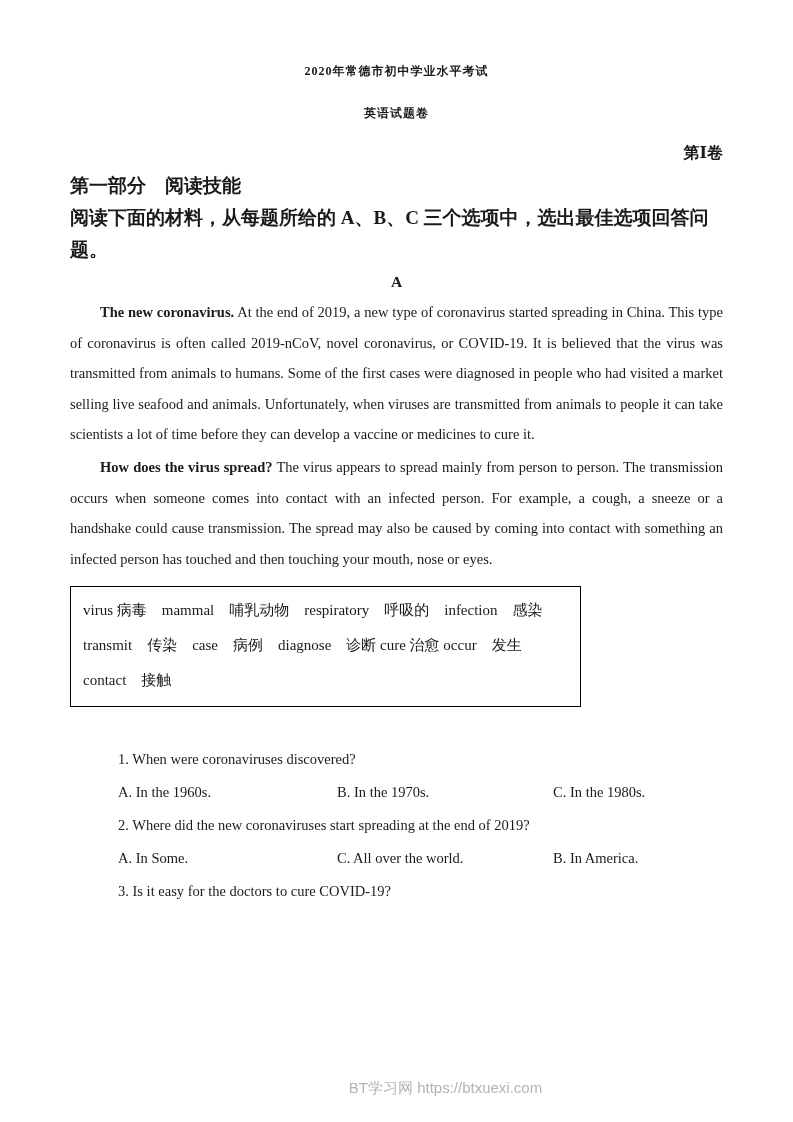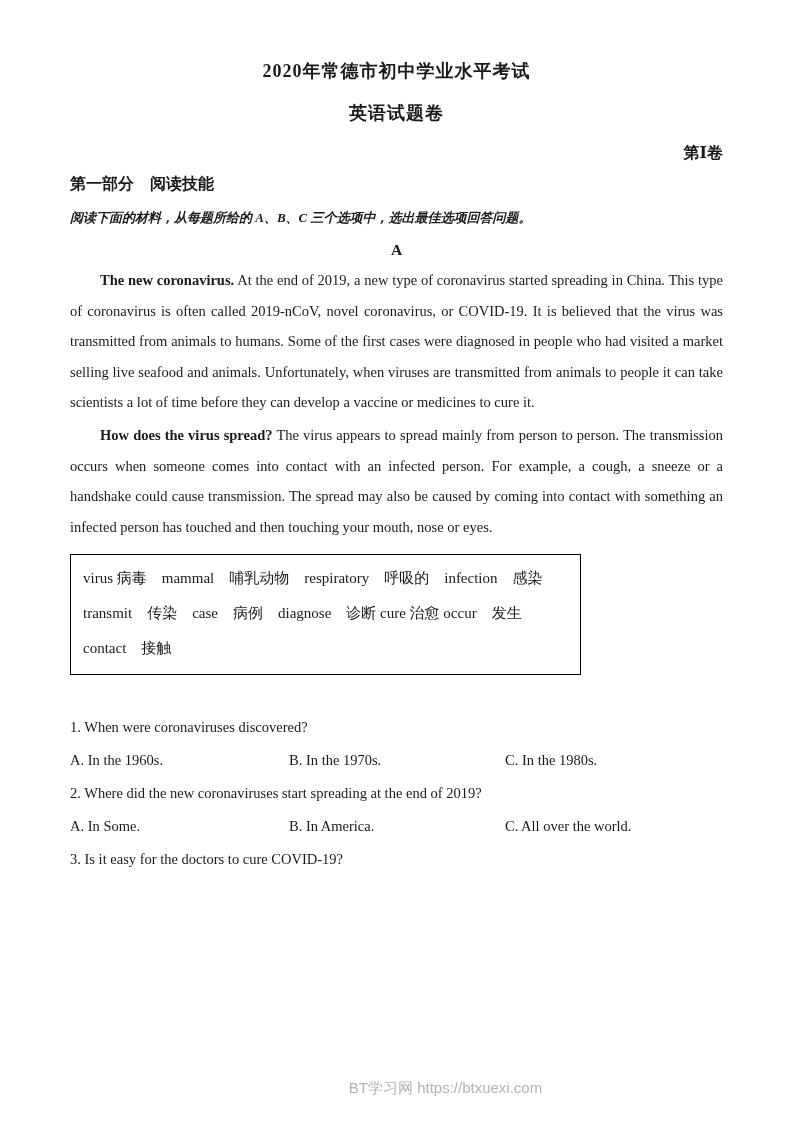--- a/index.html
+++ b/index.html
@@ -11,21 +11,21 @@
     margin: 0 auto;
     background: #ffffff;
     padding: 58px 70px 0 70px;
     overflow: hidden;
     font-family: "Liberation Serif", "DejaVu Serif", serif;
     color: #1a1a1a;
   }
   .title {
     margin: 0 0 16px 0;
     text-align: center;
-    font-size: 18px;
+    font-size: 12px;
     font-weight: bold;
     line-height: 26px;
     letter-spacing: 1px;
   }
   .title.second { margin-bottom: 10px; }
   .notice { margin: 6px 0 0 0; }
   .notice-line {
     margin: 0;
     font-size: 15.5px;
     font-weight: bold;
@@ -33,31 +33,29 @@
   }
   .volume {
     margin: 0;
     text-align: right;
     font-size: 16px;
     font-weight: bold;
     line-height: 33px;
   }
   .part-title {
     margin: 0;
-    font-size: 16px;
+    font-size: 19px;
     font-weight: bold;
     line-height: 33px;
-    font-family: Liberation Mono, monospace;
   }
   .instructions {
     margin: 0;
-    font-size: 13px;
+    font-size: 19px;
     font-weight: bold;
     line-height: 32px;
-    font-style: italic;
   }
   .passage-label {
     margin: 0;
     text-align: center;
     font-size: 15.5px;
     font-weight: bold;
     line-height: 31px;
   }
   .para {
     margin: 0 0 2px 0;
@@ -72,21 +70,21 @@
     width: 511px;
     border: 1.5px solid #000000;
     padding: 6px 16px 8px 12px;
   }
   .vocab-line {
     margin: 0;
     font-size: 15px;
     line-height: 35px;
     white-space: pre-wrap;
   }
-  .questions { margin-top: 36px; }
+  .questions { margin-top: 36px; margin-left: 48px; }
   .q-text {
     margin: 0;
     font-size: 14.5px;
     line-height: 33px;
   }
   .q-options {
     display: grid;
     grid-template-columns: 219px 216px 1fr;
     font-size: 14.5px;
     line-height: 33px;
@@ -138,22 +136,22 @@
         <span class="q-option">A. In the 1960s.</span>
         <span class="q-option">B. In the 1970s.</span>
         <span class="q-option">C. In the 1980s.</span>
       </div>
     </div>
 
     <div>
       <p class="q-text">2. Where did the new coronaviruses start spreading at the end of 2019?</p>
       <div class="q-options">
         <span class="q-option">A. In Some.</span>
+        <span class="q-option">C. All over the world.</span>
         <span class="q-option">B. In America.</span>
-        <span class="q-option">C. All over the world.</span>
       </div>
     </div>
 
     <div>
       <p class="q-text">3. Is it easy for the doctors to cure COVID-19?</p>
     </div>
 
   </div>
 
   <div class="footer">BT学习网 https://btxuexi.com</div>

